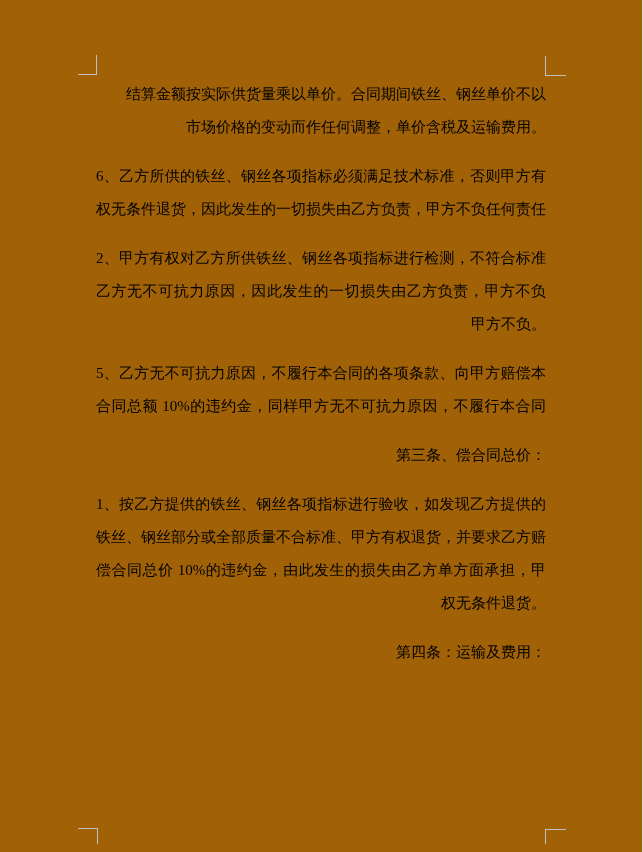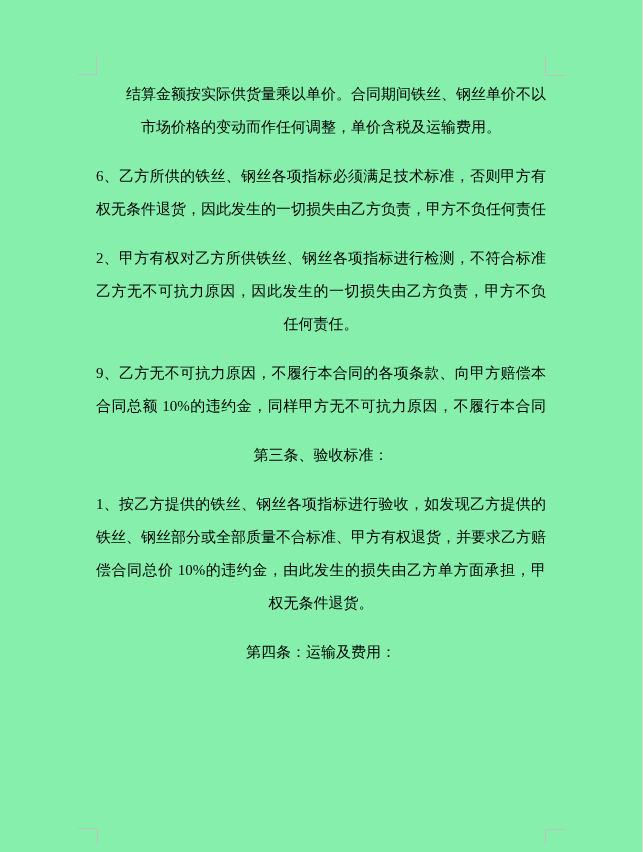--- a/index.html
+++ b/index.html
@@ -4,21 +4,21 @@
 <style>
   html, body {
     margin: 0;
     padding: 0;
     background: #ffffff;
   }
   .page {
     position: relative;
     width: 643px;
     height: 852px;
-    background: #86efac;
+    background: #a16207;
     overflow: hidden;
     font-family: "Liberation Serif", "DejaVu Serif", serif;
     color: #000000;
   }
   
   .edge-right {
     position: absolute;
     top: 0;
     right: 0;
     width: 1px;
@@ -39,21 +39,21 @@
     width: 450px;
     font-size: 15px;
     overflow: hidden;
   }
   .para { margin: 0 0 16px 0; }
   .para:last-child { margin-bottom: 0; }
   .line {
     line-height: 33px;
     height: 33px;
     overflow: hidden;
-    text-align: center;
+    text-align: right;
     white-space: nowrap;
   }
   
   .line.fill {
     white-space: normal;
     text-align: justify;
     text-align-last: justify;
   }
   .line.indent { text-indent: 30px; }
 </style>
@@ -71,28 +71,28 @@
         <div class="line fill indent">结算金额按实际供货量乘以单价。合同期间铁丝、钢丝单价不以</div>
         <div class="line">市场价格的变动而作任何调整，单价含税及运输费用。</div>
       </div>
       <div class="para">
         <div class="line fill">6、乙方所供的铁丝、钢丝各项指标必须满足技术标准，否则甲方有</div>
         <div class="line">权无条件退货，因此发生的一切损失由乙方负责，甲方不负任何责任。</div>
       </div>
       <div class="para">
         <div class="line fill">2、甲方有权对乙方所供铁丝、钢丝各项指标进行检测，不符合标准</div>
         <div class="line fill">乙方无不可抗力原因，因此发生的一切损失由乙方负责，甲方不负</div>
-        <div class="line">任何责任。</div>
+        <div class="line">甲方不负。</div>
       </div>
       <div class="para">
-        <div class="line fill">9、乙方无不可抗力原因，不履行本合同的各项条款、向甲方赔偿本</div>
+        <div class="line fill">5、乙方无不可抗力原因，不履行本合同的各项条款、向甲方赔偿本</div>
         <div class="line fill">合同总额 10%的违约金，同样甲方无不可抗力原因，不履行本合同的</div>
       </div>
       <div class="para">
-        <div class="line">第三条、验收标准：</div>
+        <div class="line">第三条、偿合同总价：</div>
       </div>
       <div class="para">
         <div class="line fill">1、按乙方提供的铁丝、钢丝各项指标进行验收，如发现乙方提供的</div>
         <div class="line fill">铁丝、钢丝部分或全部质量不合标准、甲方有权退货，并要求乙方赔</div>
         <div class="line fill">偿合同总价 10%的违约金，由此发生的损失由乙方单方面承担，甲方</div>
         <div class="line">权无条件退货。</div>
       </div>
       <div class="para">
         <div class="line">第四条：运输及费用：</div>
       </div>

